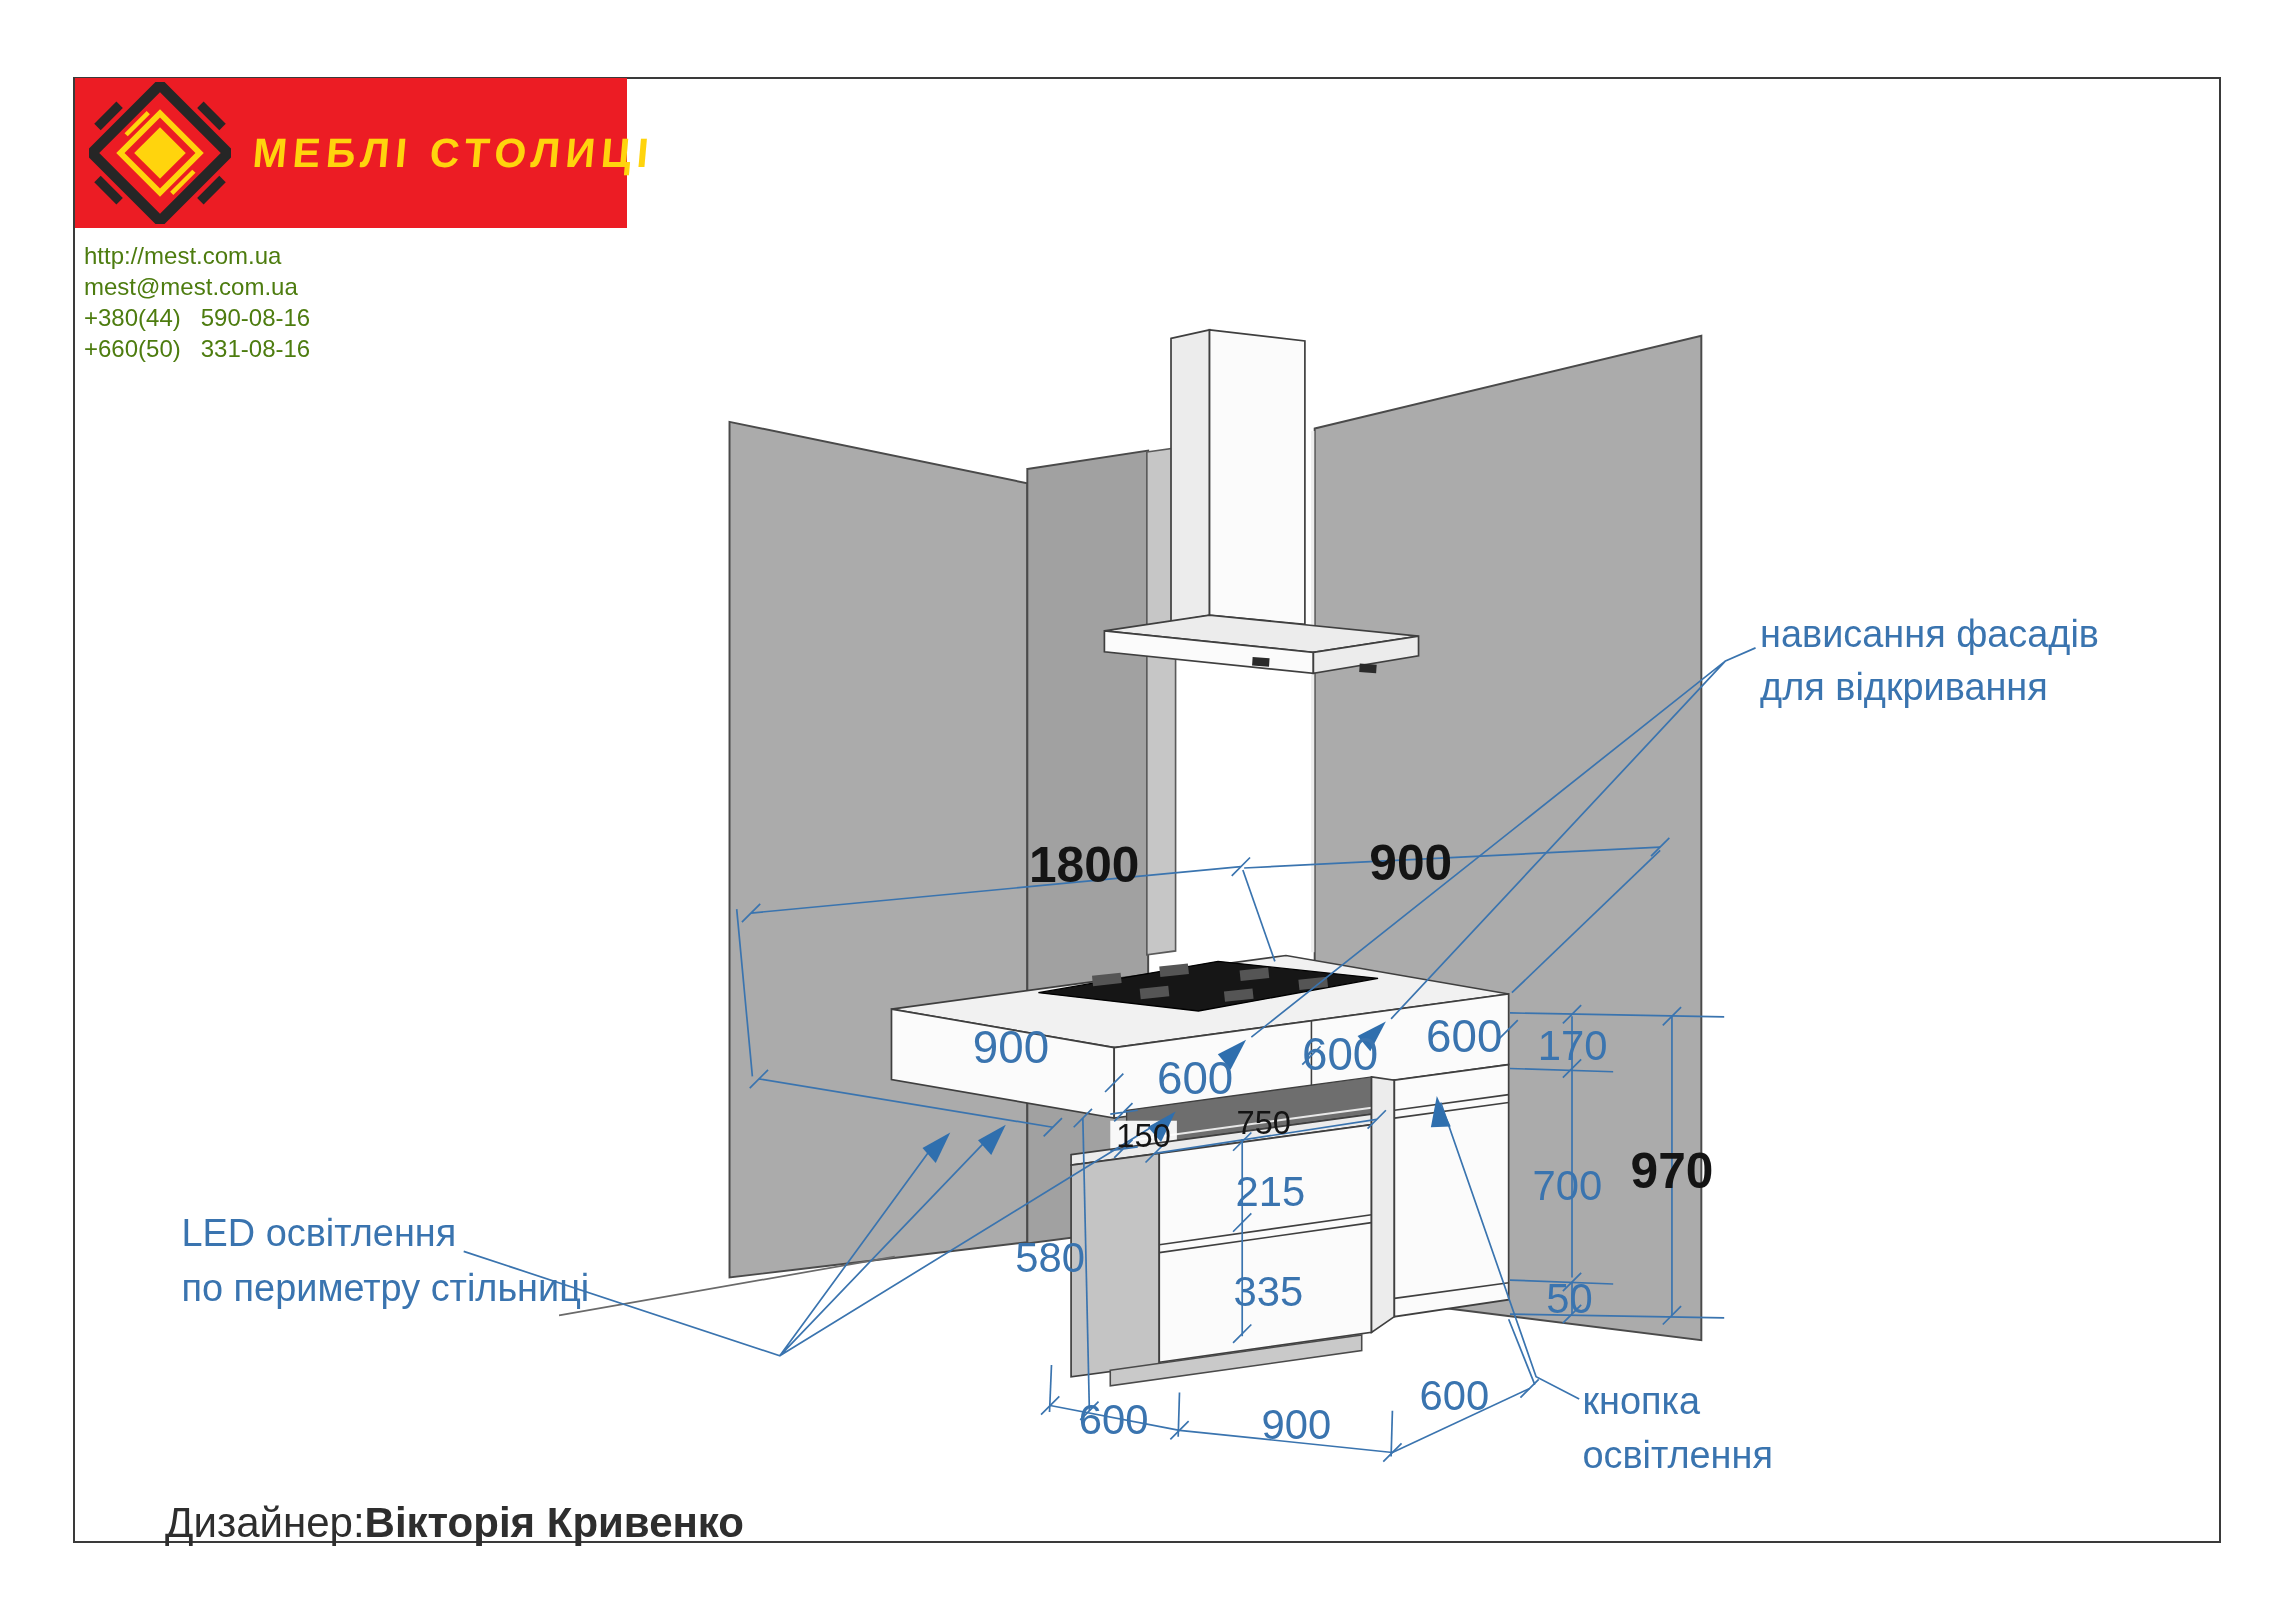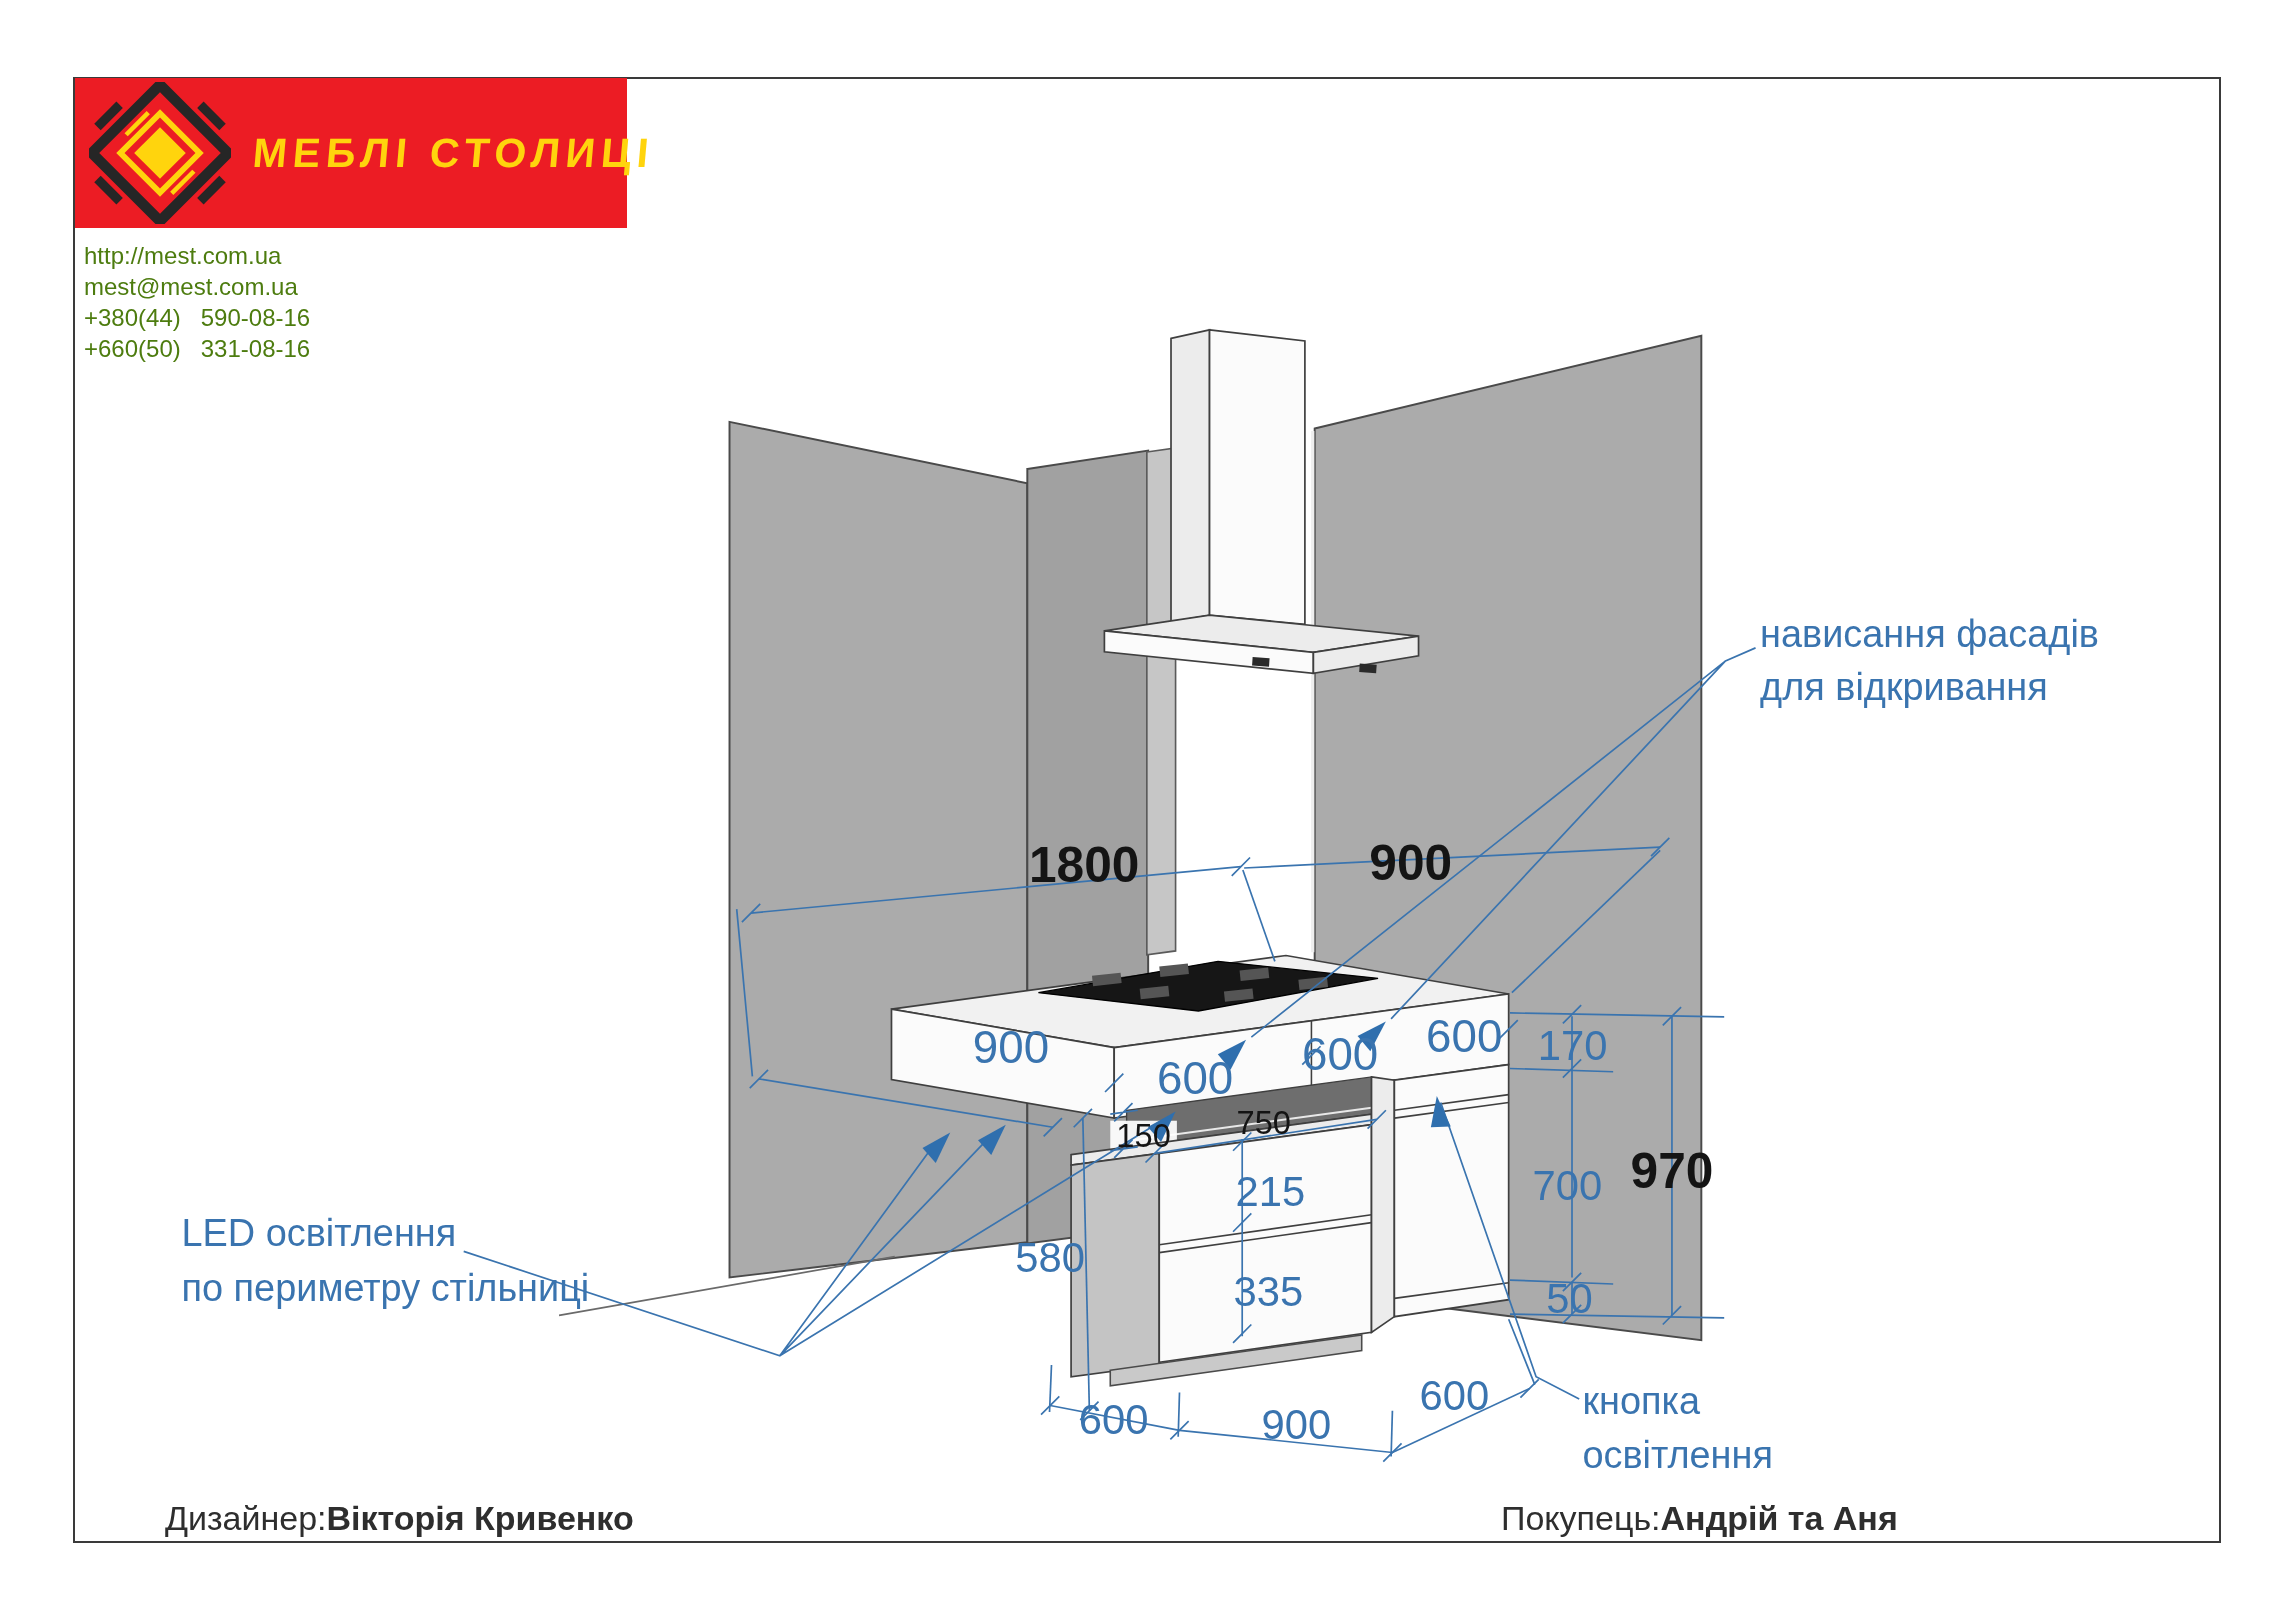--- a/index.html
+++ b/index.html
@@ -10,21 +10,21 @@
   
   .banner{position:absolute;left:75px;top:78px;width:552px;height:150px;background:#ec1c24;}
   .logo{position:absolute;left:14.4px;top:3.9px;}
   .brand-name{position:absolute;left:178px;top:52px;font-size:41px;font-weight:bold;
               color:#ffd40d;letter-spacing:5.9px;transform:skewX(-5deg);white-space:nowrap;}
   .contacts{position:absolute;left:84px;top:240px;font-size:24px;line-height:31px;color:#4d7c0f;}
   .contacts div{white-space:pre;}
   .page-title{position:absolute;left:784px;top:209px;width:888px;text-align:center;
               font-size:33px;font-weight:bold;color:#262626;}
   
-  .footer-left{position:absolute;left:165px;top:1499px;font-size:34px;color:#2e2e2e;}
+  .footer-left{position:absolute;left:165px;top:1499px;font-size:42px;color:#2e2e2e;}
   .footer-right{position:absolute;left:1501px;top:1499px;font-size:34px;color:#2e2e2e;}
   .footer-left b,.footer-right b{font-weight:bold;}
   
   svg.scene{position:absolute;left:0;top:0;width:2295px;height:1621px;}
   .wall{fill:#ababab;stroke:#4a4a4a;stroke-width:3;}
   .wall2{fill:#a1a1a1;stroke:#4a4a4a;stroke-width:3;}
   .pilaster{fill:#c6c6c6;stroke:#5a5a5a;stroke-width:2.5;}
   .white-face{fill:#fbfbfb;stroke:#3f3f3f;stroke-width:2.6;}
   .lt-face{fill:#ececec;stroke:#3f3f3f;stroke-width:2.6;}
   .gray-face{fill:#c4c4c4;stroke:#3f3f3f;stroke-width:2.6;}
@@ -226,16 +226,15 @@
       <text class="ann" x="2695" y="990">нависання фасадів</text>
       <text class="ann" x="2695" y="1072">для відкривання</text>
       <text class="ann" x="278" y="1908">LED освітлення</text>
       <text class="ann" x="278" y="1992">по периметру стільниці</text>
       <text class="ann" x="2423" y="2165">кнопка</text>
       <text class="ann" x="2423" y="2247">освітлення</text>
     </g>
   </svg>
 
   <div class="footer-left"><span>Дизайнер:</span><b>Вікторія Кривенко</b></div>
-  <div class="footer-right"><span>Покупець:</span><b>Андрій та Аня</b></div>
 
 </div>
 
 
 </body></html>

